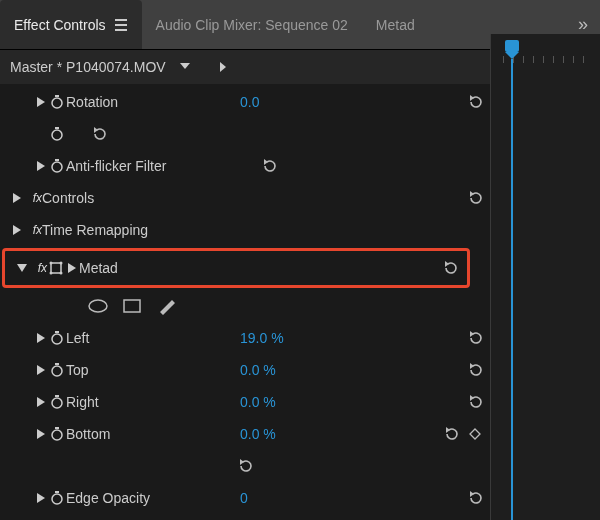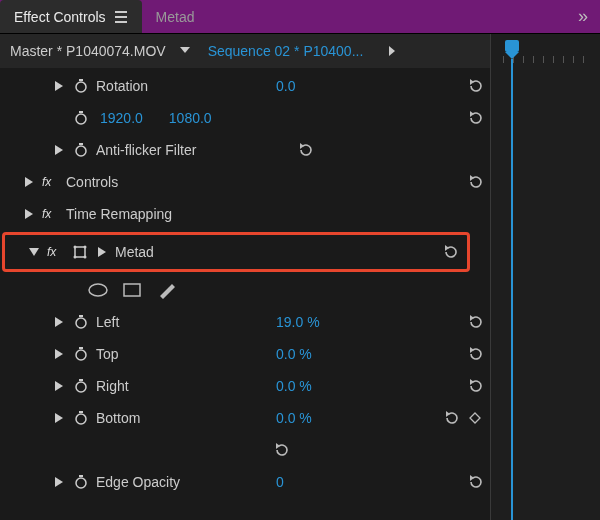--- a/index.html
+++ b/index.html
@@ -10,22 +10,22 @@
     font-family: "Segoe UI", Arial, sans-serif;
     font-size: 14px;
     color: #cccccc;
     overflow: hidden;
     position: relative;
   }
   
   .tab-bar {
     display: flex;
     align-items: stretch;
-    height: 34px;
-    background: #701a75;
+    height: 50px;
+    background: #404040;
     border-bottom: 1px solid #000;
   }
   .tab {
     display: flex;
     align-items: center;
     padding: 0 14px;
     color: #999;
     cursor: pointer;
   }
   .tab.active {
@@ -136,22 +136,22 @@
   
   .rows {
     position: relative;
     padding-top: 2px;
     width: 492px; 
   }
   .row {
     display: flex;
     align-items: center;
     height: 32px;
-    padding-left: 22px;
-    gap: 6px;
+    padding-left: 10px;
+    gap: 0;
   }
   .row .twirl {
     width: 14px;
     height: 14px;
     display: flex;
     align-items: center;
     justify-content: center;
     cursor: pointer;
     flex-shrink: 0;
   }
@@ -174,21 +174,21 @@
     display:flex; align-items:center; justify-content:center;
     cursor:pointer;
     color:#bbb;
   }
   
   .fx-badge {
     font-style: italic;
     font-size: 12px;
     color: #ddd;
     width: 18px;
-    text-align: left;
+    text-align: right;
     flex-shrink:0;
   }
   
   .crop-highlight {
     border: 3px solid #e7462d;
     border-radius: 4px;
     margin: 2px 22px 2px 2px;
   }
   .crop-highlight .row { height: 34px; }
   
@@ -219,20 +219,23 @@
 <body>
 
 <div class="tab-bar">
   <div class="tab active">
     <span>Effect Controls</span>
     <span class="menu-icon">
       <svg width="14" height="12" viewBox="0 0 14 12">
           <path stroke="#ccc" stroke-width="2" d="M1 1h12M1 6h12M1 11h12"></path>
         </svg>
     </span>
+  </div>
+  <div class="tab">
+    <span>Audio Clip Mixer: Sequence 02</span>
   </div>
   <div class="tab">
     <span>Metad</span>
   </div>
   <div class="tab-overflow">
     <span>»</span>
   </div>
 </div>
 
 <div class="timeline-strip">
@@ -252,23 +255,20 @@
     <div class="playhead-tip"></div>
     <div class="playhead-line"></div>
   </div>
 </div>
 
 <div class="sub-header">
   <span class="master">
     <span>Master * P1040074.MOV</span>
   </span>
   <span class="tri-down"></span>
-  <span class="seq">
-    <span>Sequence 02 * P10400...</span>
-  </span>
   <span class="tri-right"></span>
   <span class="timecode">00;00;32;</span>
 </div>
 
 <div class="rows">
 
   <div class="row">
     <span class="indent"></span>
     <span class="twirl">
       <svg width="8" height="10">
@@ -299,24 +299,20 @@
 
   <div class="row">
     <span class="indent"></span>
     <span class="spacer-twirl"></span>
     <span class="icon">
       <svg width="14" height="14" viewBox="0 0 14 14">
           <circle cx="7" cy="8" r="5" fill="none" stroke="#ccc" stroke-width="1.5"></circle>
           <rect x="5" y="0" width="4" height="2" fill="#ccc"></rect>
         </svg>
     </span>
-    <div class="value-col">
-      <span class="value">1920.0</span>
-      <span class="value">1080.0</span>
-    </div>
     <div class="actions-col">
       <span class="reset-btn">
         <svg width="16" height="14" viewBox="0 0 16 14">
             <path d="M4 7a5 5 0 1 0 2-4" fill="none" stroke="#bbb" stroke-width="1.6"></path>
             <polygon points="3,0 7,3 3,6" fill="#bbb"></polygon>
           </svg>
       </span>
     </div>
   </div>
 

